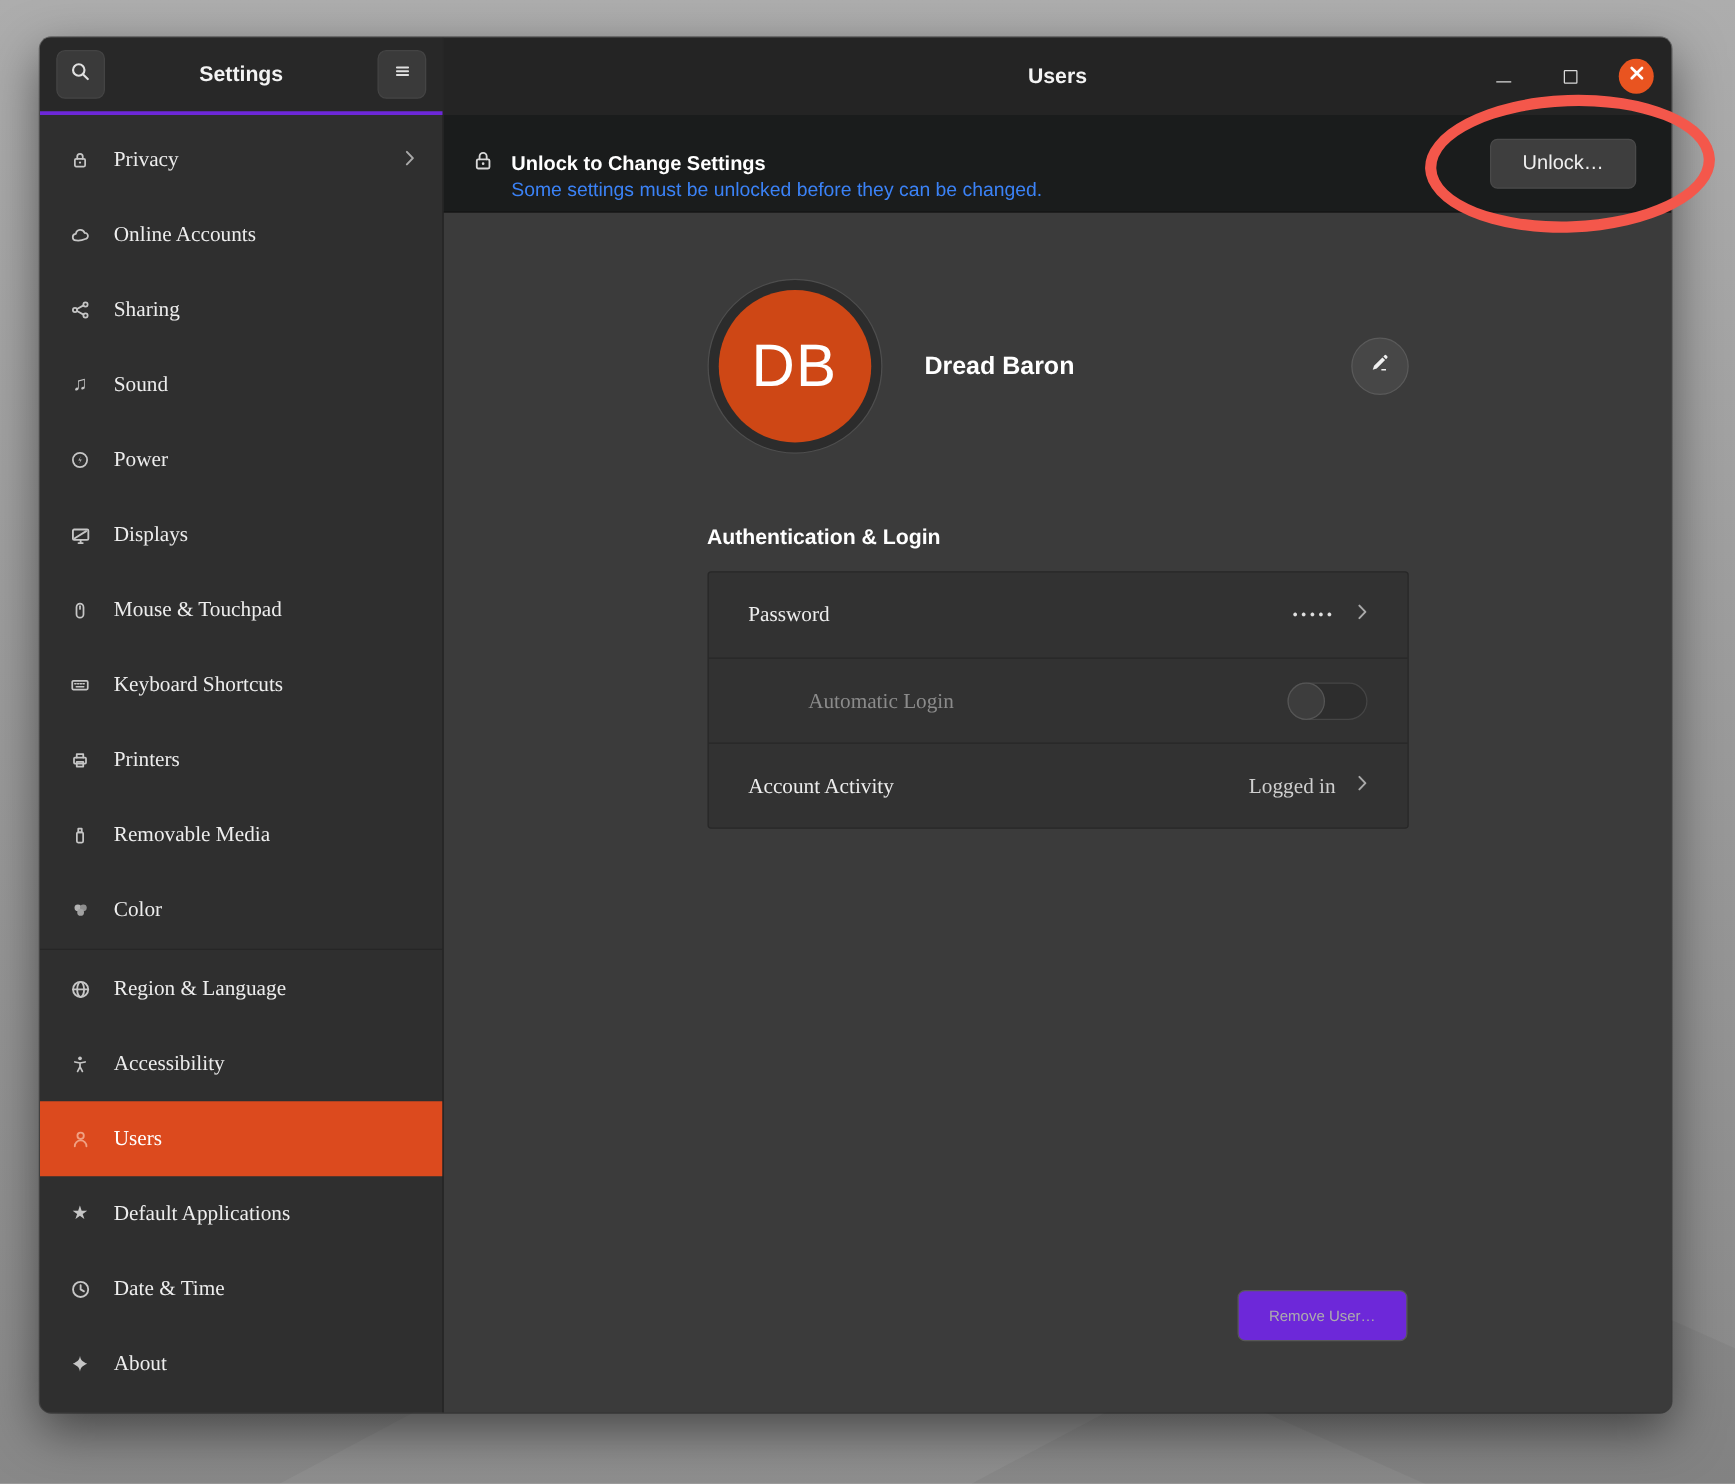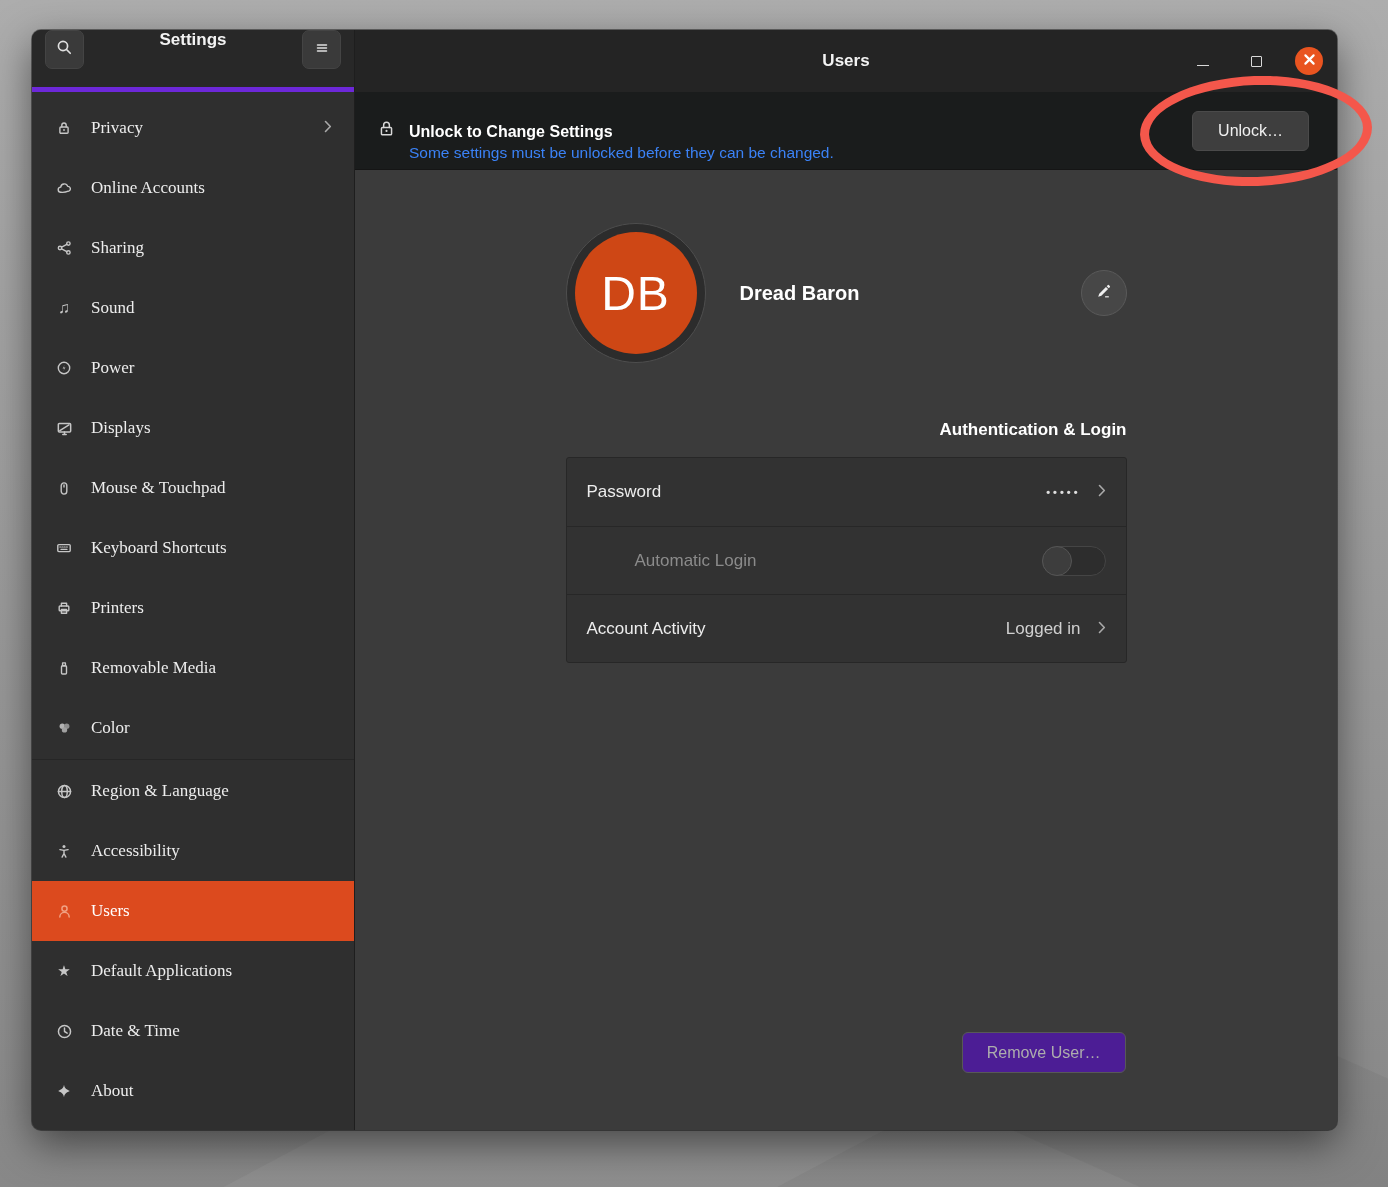--- a/index.html
+++ b/index.html
@@ -18,22 +18,22 @@
   .window {
     position:absolute; left:32px; top:30px; width:1305px; height:1100px;
     border-radius:9px; overflow:hidden; display:flex;
     box-shadow:0 14px 40px rgba(0,0,0,.5), 0 0 0 1px rgba(0,0,0,.4);
     background:#3b3b3b;
   }
 
   
   .sidebar { width:323px; flex:0 0 323px; background:#2f2f2f; border-right:1px solid #1e1e1e; display:flex; flex-direction:column; }
   .sidebar-header {
-    height:62px; flex:0 0 62px; background:#282828; border-bottom:5px solid #6d28d9;
-    display:flex; align-items:flex-start; justify-content:space-between; padding:0 13px; position:relative;
+    height:62px; flex:0 0 62px; background:#282828; border-bottom:3px solid #6d28d9;
+    display:flex; align-items:center; justify-content:space-between; padding:0 13px; position:relative;
   }
   .sidebar-title { position:absolute; left:0; right:0; text-align:center; color:#f3f3f3; font-weight:700; font-size:17px; pointer-events:none; }
   .hdr-btn {
     width:39px; height:39px; border-radius:7px; background:#3a3a3a; border:1px solid #444;
     display:flex; align-items:center; justify-content:center; cursor:pointer; z-index:1;
   }
   .side-list { flex:1; padding-top:6px; overflow:hidden;font-family:Liberation Serif, serif; }
   .side-row {
     height:60px; display:flex; align-items:center; padding:0 22px; cursor:pointer;
     color:#ededed; font-size:17px;
@@ -64,55 +64,55 @@
     display:flex; align-items:center; padding:0 28px 0 22px;
   }
   .banner-text { margin-left:13px;margin-top:24px; }
   .banner-title { color:#ffffff; font-weight:700; font-size:16px; line-height:1.35; }
   .banner-sub { color:#3b82f6; font-size:15.5px; line-height:1.35; }
   .unlock-btn {
     margin-left:auto; height:40px; padding:0 25px; background:#3e3e3e; border:1px solid #4a4a4a;
     border-radius:6px; color:#f0f0f0; font-size:16px; display:flex; align-items:center; cursor:pointer;
   }
 
-  .content { flex:1; position:relative;text-align:right; }
+  .content { flex:1; position:relative; }
   .column { width:561px; margin:0 auto; position:relative; height:100%; }
 
   .profile-row { display:flex; align-items:center; padding-top:53px; }
   .avatar-outer {
     width:140px; height:140px; border-radius:50%; background:#2c2c2c; border:1px solid #4e4e4e;
     display:flex; align-items:center; justify-content:center; flex:0 0 140px;
   }
   .avatar-inner {
     width:122px; height:122px; border-radius:50%; background:#CE4715;
     display:flex; align-items:center; justify-content:center;
     color:#ffffff; font-size:48px; font-weight:400; letter-spacing:1px;
   }
   .profile-name { margin-left:34px; color:#ffffff; font-weight:700; font-size:20px; }
   .edit-btn {
     margin-left:auto; width:46px; height:46px; border-radius:50%; background:#474747; border:1px solid #5a5a5a;
     display:flex; align-items:center; justify-content:center; cursor:pointer;
   }
 
   .section-heading { margin-top:57px; color:#ffffff; font-weight:700; font-size:17px; }
   .card { margin-top:17px; background:#323232; border:1px solid #272727; border-radius:3px; }
-  .card-row { height:68px; display:flex; align-items:center; padding:0 20px; cursor:pointer; }
+  .card-row { height:68px; display:flex; align-items:center; padding:0 32px; cursor:pointer;font-family:Liberation Serif, serif; }
   .card-row + .card-row { border-top:1px solid #272727; }
   .row-label { color:#ededed; font-size:17px; }
   .row-label.disabled { color:#8b8b8b;margin-left:48px; }
   .row-right { margin-left:auto; display:flex; align-items:center; }
   .pw-dots { color:#e0e0e0; font-size:11px; font-weight:700; letter-spacing:3px; margin-right:17px; }
   .row-value { color:#d0d0d0; font-size:17px; margin-right:17px; }
   .toggle { width:64px; height:30px; border-radius:15px; background:#2d2d2d; border:1px solid #454545; position:relative; cursor:pointer; }
   .toggle .knob { position:absolute; left:-1px; top:-1px; width:30px; height:30px; border-radius:50%; background:#3d3d3d; border:1px solid #555; }
 
   .remove-btn {
     position:absolute; right:1px; bottom:57px; height:41px; padding:0 24px;
-    background:#4c1d95; border:1px solid #585858; border-radius:6px;
-    color:#adadad; font-size:16px; display:flex; align-items:center; cursor:pointer;
+    background:#6d28d9; border:1px solid #585858; border-radius:6px;
+    color:#adadad; font-size:12px; display:flex; align-items:center; cursor:pointer;
   }
 
   
   .annotation {
     position:absolute; left:1140px; top:76px; width:232px; height:110px;
     border:9px solid #F4574B; border-radius:50%; transform:rotate(-2deg);
     pointer-events:none; z-index:60;
   }
 </style>
 </head>

